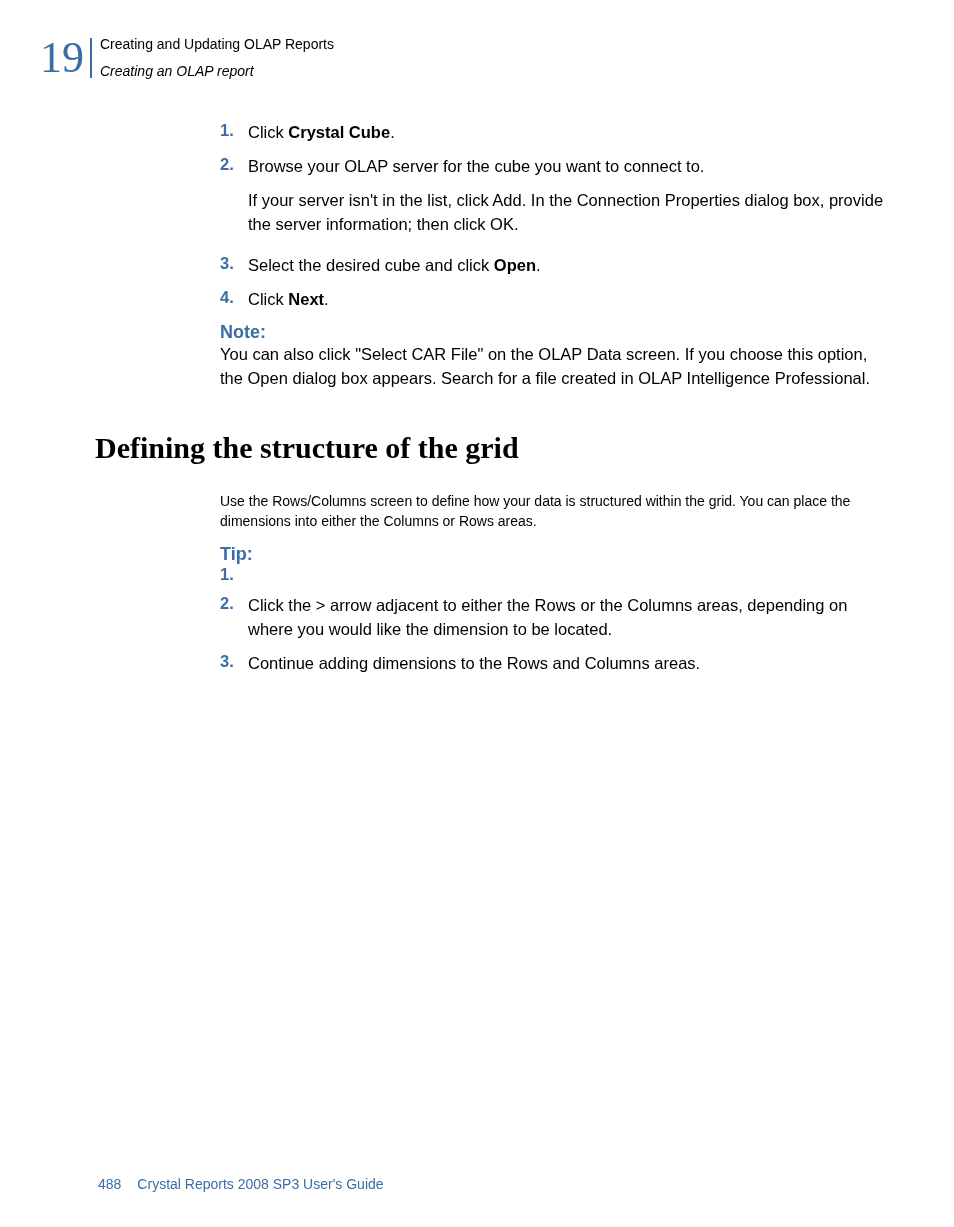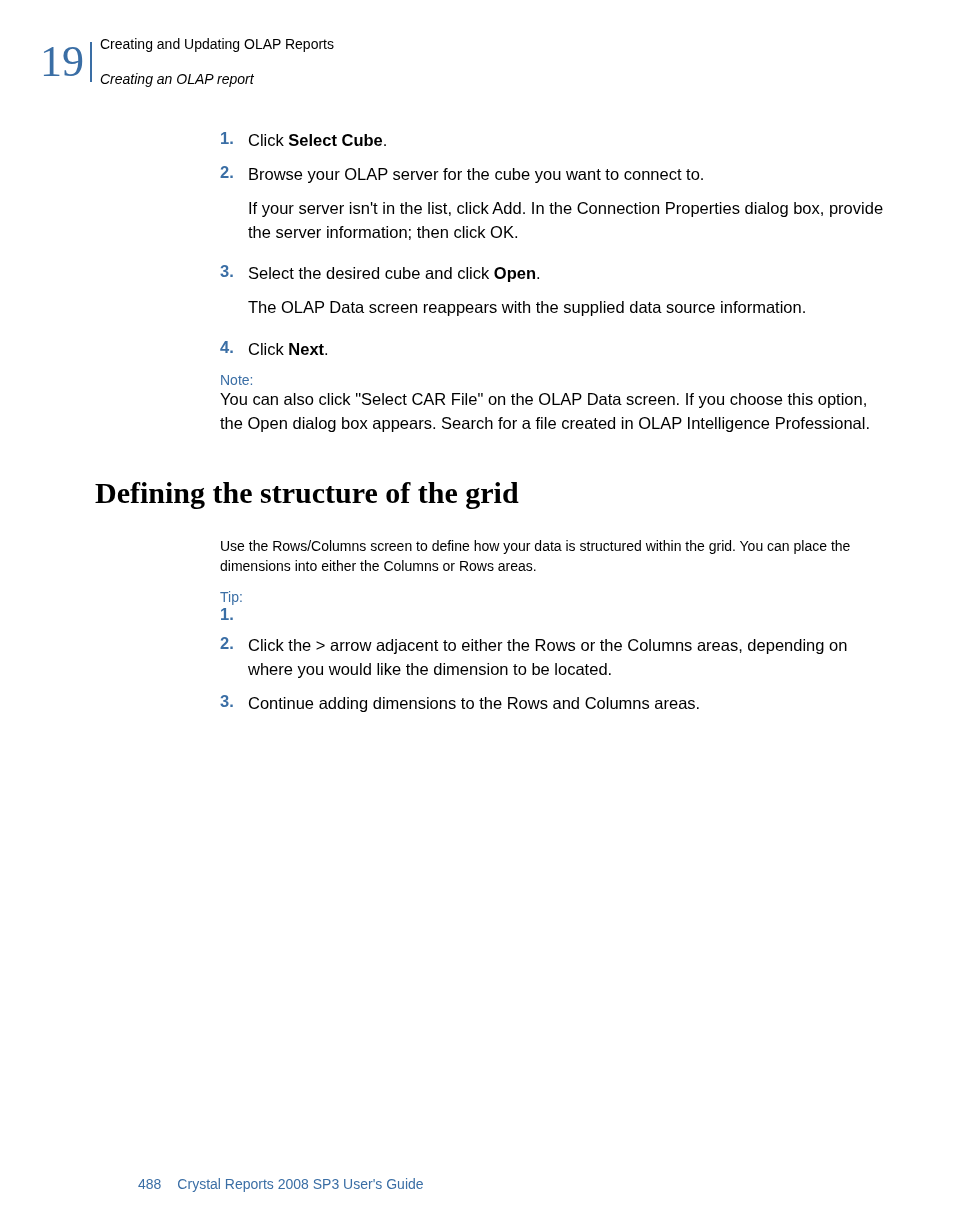--- a/index.html
+++ b/index.html
@@ -35,23 +35,24 @@
     width: 2px;
     height: 40px;
     background: #3a6ea5;
     margin-right: 8px;
   }
   .header-text {
     display: flex;
     flex-direction: column;
     font-size: 14px;
     line-height: 1.35;
+    gap: 8px;
   }
   .header-line1 { color: #000; }
-  .header-line2 { color: #000; font-style: italic; margin-top: 16px; }
+  .header-line2 { color: #000; font-style: italic; }
   .content {
     padding-left: 180px;
   }
   .num-item {
     display: flex;
     margin-bottom: 10px;
   }
   .num-marker {
     color: #3a6ea5;
     font-weight: bold;
@@ -60,22 +61,22 @@
     font-size: 16.5px;
   }
   .num-body { font-size: 16.5px; line-height: 1.45; }
   .indent-para {
     margin: 10px 0 18px 28px;
     font-size: 16.5px;
     line-height: 1.45;
   }
   .note-label, .tip-label {
     color: #3a6ea5;
-    font-weight: normal;
-    font-size: 14px;
+    font-weight: bold;
+    font-size: 18px;
     margin-top: 4px;
   }
   .note-body, .tip-body {
     font-size: 16.5px;
     line-height: 1.45;
     margin-bottom: 20px;
   }
   h2.section-heading {
     font-family: Georgia, 'Times New Roman', serif;
     color: #000000;
@@ -89,21 +90,21 @@
     line-height: 1.45;
     margin-bottom: 12px;
   }
   .footer {
     position: absolute;
     bottom: 35px;
     left: 98px;
     font-size: 14px;
     color: #3a6ea5;
   }
-  .footer .pgnum { margin-right: 16px; margin-left: 40px; }
+  .footer .pgnum { margin-right: 16px; }
   .bold { font-weight: bold; }
 </style>
 </head>
 <body>
 
 <div class="page">
 
   <div class="header-row">
     <div class="chapter-num">19</div>
     <div class="divider"></div>
@@ -111,37 +112,36 @@
       <span class="header-line1">Creating and Updating OLAP Reports</span>
       <span class="header-line2">Creating an OLAP report</span>
     </div>
   </div>
 
   <div class="content">
 
     <div class="num-item">
       <div class="num-marker">1.</div>
       <div class="num-body">
-        <span>Click </span><span class="bold">Select Cube</span><span>.</span>
+        <span>Click </span><span class="bold">Crystal Cube</span><span>.</span>
       </div>
     </div>
 
     <div class="num-item">
       <div class="num-marker">2.</div>
       <div class="num-body">Browse your OLAP server for the cube you want to connect to.</div>
     </div>
     <div class="indent-para">If your server isn't in the list, click Add. In the Connection Properties dialog box, provide the server information; then click OK.</div>
 
     <div class="num-item">
       <div class="num-marker">3.</div>
       <div class="num-body">
         <span>Select the desired cube and click </span><span class="bold">Open</span><span>.</span>
       </div>
     </div>
-    <div class="indent-para">The OLAP Data screen reappears with the supplied data source information.</div>
 
     <div class="num-item">
       <div class="num-marker">4.</div>
       <div class="num-body">
         <span>Click </span><span class="bold">Next</span><span>.</span>
       </div>
     </div>
 
     <div class="note-label">Note:</div>
     <div class="note-body">You can also click "Select CAR File" on the OLAP Data screen. If you choose this option, the Open dialog box appears. Search for a file created in OLAP Intelligence Professional.</div>

